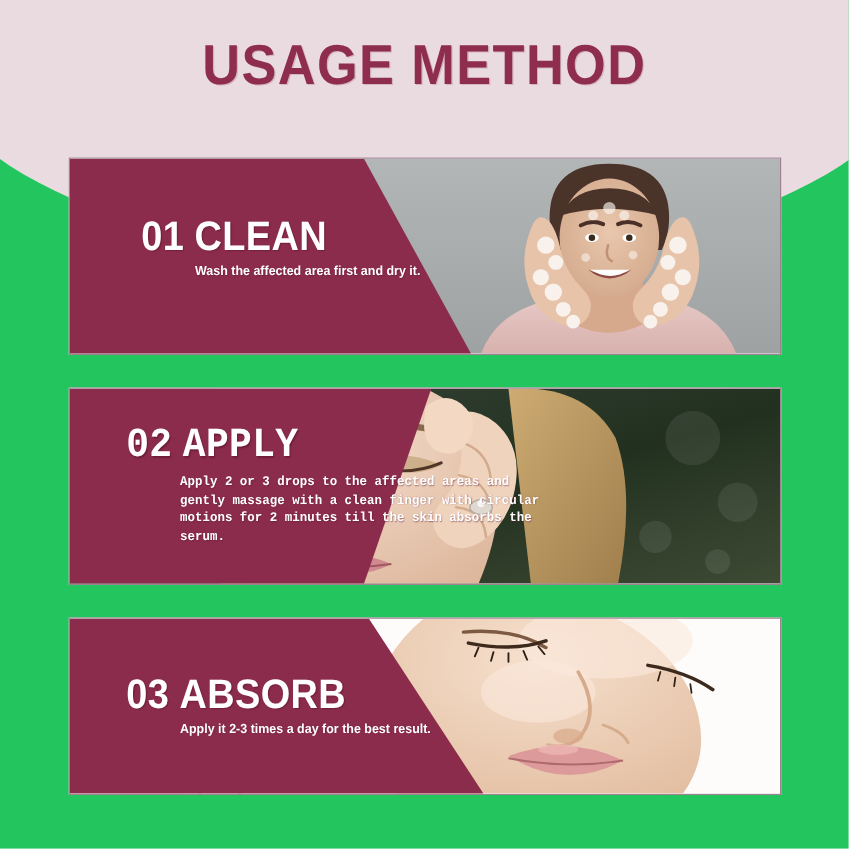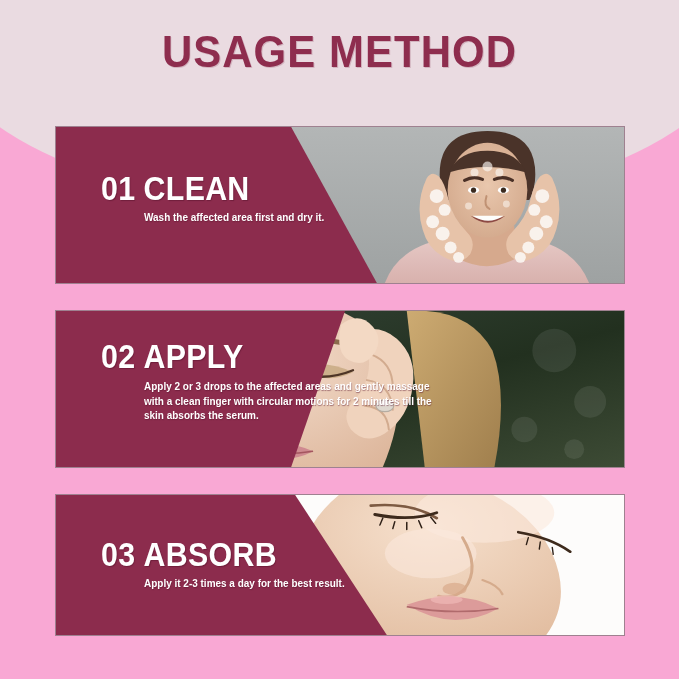--- a/index.html
+++ b/index.html
@@ -7,21 +7,21 @@
     padding: 0;
     background: #ffffff;
   }
   body {
     font-family: "Liberation Sans", sans-serif;
   }
   .page {
     position: relative;
     width: 679px;
     height: 679px;
-    background: #f9a8d4;
+    background: #22c55e;
     overflow: hidden;
   }
   
   .pink-blob {
     position: absolute;
     left: -60px;
     top: -250px;
     width: 800px;
     height: 460px;
     background: #eadbe1;
@@ -48,21 +48,21 @@
   .card {
     position: absolute;
     left: 55px;
     width: 570px;
     overflow: hidden;
     border: 1px solid #9f8190;
     box-sizing: border-box;
     background: #ffffff;
   }
   .card-1 { top: 126px; height: 158px; }
-  .card-2 { top: 310px; height: 158px; }
+  .card-2 { top: 310px; height: 158px; font-family: Liberation Mono, monospace; }
   .card-3 { top: 494px; height: 142px; }
 
   
   .photo {
     position: absolute;
     inset: 0;
     overflow: hidden;
   }
   .photo svg { display: block; width: 100%; height: 100%; }
 
@@ -74,21 +74,21 @@
   }
   .panel svg { display: block; width: 100%; height: 100%; }
 
   
   .copy {
     position: absolute;
     z-index: 3;
     left: 45px;
     color: #ffffff;
   }
-  .copy-1 { top: 44px; }
+  .copy-1 { top: 44px; margin-left: 12px; }
   .copy-2 { top: 28px; }
   .copy-3 { top: 42px; }
 
   .head {
     font-size: 33px;
     line-height: 36px;
     font-weight: bold;
     letter-spacing: 0.3px;
     color: #ffffff;
     white-space: nowrap;

